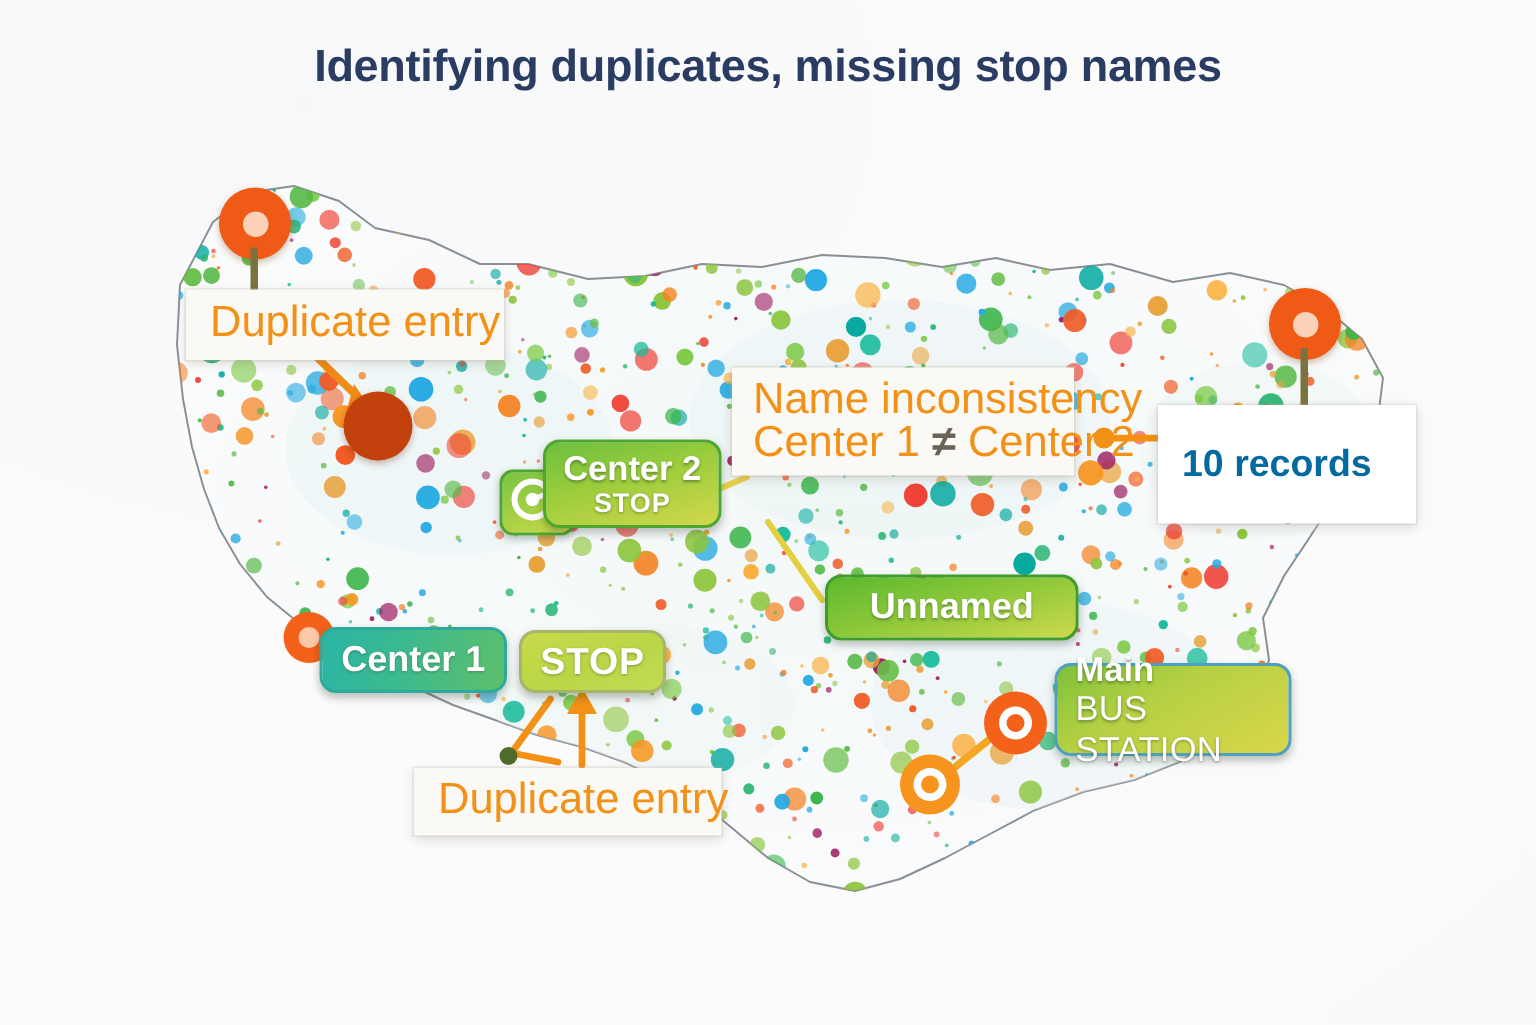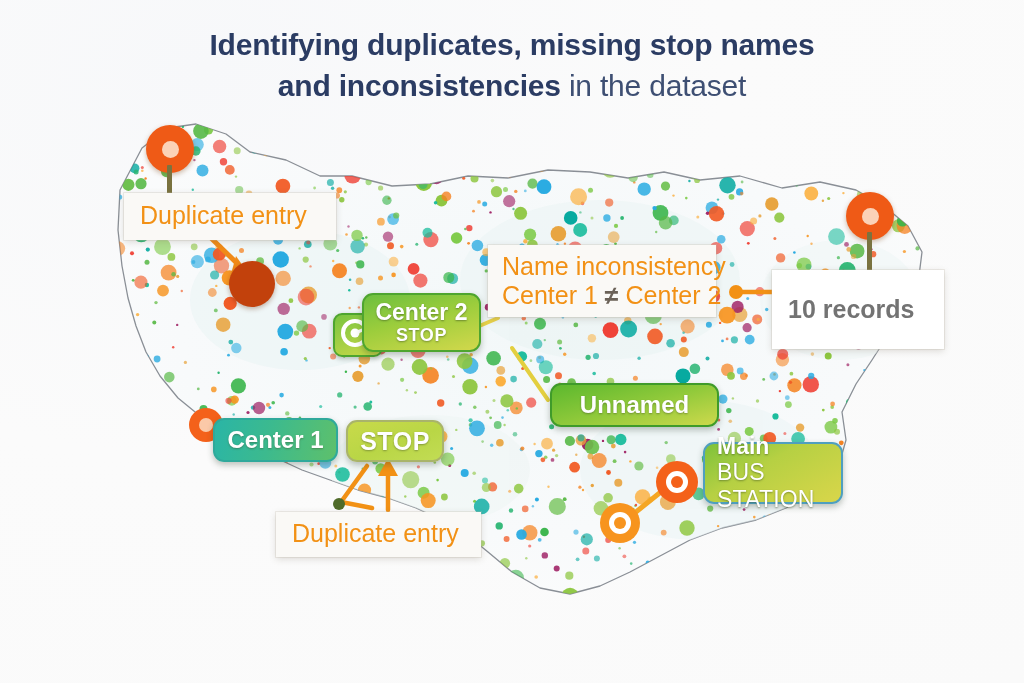--- a/index.html
+++ b/index.html
@@ -26,25 +26,25 @@
   
   #mapsvg{position:absolute;left:0;top:0;width:1024px;height:683px;}
   
   .callout{
     position:absolute;background:#faf9f6;
     box-shadow:0 2px 7px rgba(90,80,60,.20), 0 0 0 1px rgba(200,190,175,.25);
     display:flex;flex-direction:column;justify-content:center;
     padding:7px 16px 9px 16px;box-sizing:border-box;z-index:30;
   }
   .callout .ctext{
-    color:#f29115;font-size:25px;line-height:29px;font-weight:normal;
+    color:#f29115;font-size:29px;line-height:29px;font-weight:normal;
     white-space:nowrap;
   }
   .callout.navy{background:#ffffff;}
-  .callout.navy .ctext{color:#737373;font-weight:bold;font-size:25px;line-height:31px;}
+  .callout.navy .ctext{color:#0369a1;font-weight:bold;font-size:25px;line-height:31px;}
   .neq{color:#6b6258;font-weight:bold;}
   
   .badge{
     position:absolute;z-index:33;box-sizing:border-box;
     border-radius:11px;display:flex;flex-direction:column;
     justify-content:center;
     box-shadow:0 3px 6px rgba(40,60,40,.30);
   }
   .badge .bt{
     color:#ffffff;font-weight:bold;
@@ -82,21 +82,21 @@
     border:2px solid #4ea52f;border-radius:9px;
     box-shadow:0 2px 5px rgba(40,60,40,.3);
   }
   #badge-unnamed{
     left:550px;top:383px;width:169px;height:44px;
     background:linear-gradient(165deg,#5cb82e 0%,#8fc93a 50%,#cdd94c 100%);
     border:2px solid #3f9b2a;
   }
   #badge-unnamed .bt{font-size:24px;text-align:center;}
   #badge-main{
-    left:703px;top:442px;width:140px;height:62px;
+    left:703px;top:442px;width:158px;height:62px;
     background:linear-gradient(150deg,#7dc23a 0%,#b6d043 40%,#d9d64a 100%);
     border:2px solid #4f9fbf;padding-left:12px;align-items:flex-start;
   }
   #badge-main .bt1{
     color:#fff;font-weight:bold;font-size:23px;line-height:26px;
     text-shadow:0 1px 2px rgba(50,70,30,.5);
   }
   #badge-main .bt2{
     color:#fff;font-weight:normal;font-size:23px;line-height:27px;letter-spacing:.2px;
     text-shadow:0 1px 2px rgba(50,70,30,.5);
@@ -1359,23 +1359,20 @@
     <div style="position:absolute;left:10px;top:10px;width:22px;height:22px;
                 border-radius:50%;background:#fff;"></div>
     <div style="position:absolute;left:15px;top:15px;width:12px;height:12px;
                 border-radius:50%;background:#f4611a;"></div>
   </div>
 
   <div class="title-wrap">
     <div class="title-line">
       <span>Identifying duplicates, missing stop names</span>
     </div>
-    <div class="title-line">
-      <span>and inconsistencies</span><span class="light"> in the dataset</span>
-    </div>
   </div>
 
   <div class="callout" id="callout-dup-top" style="left:124px;top:193px;width:212px;height:47px;">
     <div class="ctext">Duplicate entry</div>
   </div>
 
   <div class="callout" id="callout-name-inconsistency" style="left:488px;top:245px;width:228px;height:72px;padding:6px 14px;">
     <div class="ctext">Name inconsistency</div>
     <div class="ctext">
       <span>Center 1 </span><span class="neq">≠</span><span> Center 2</span>

